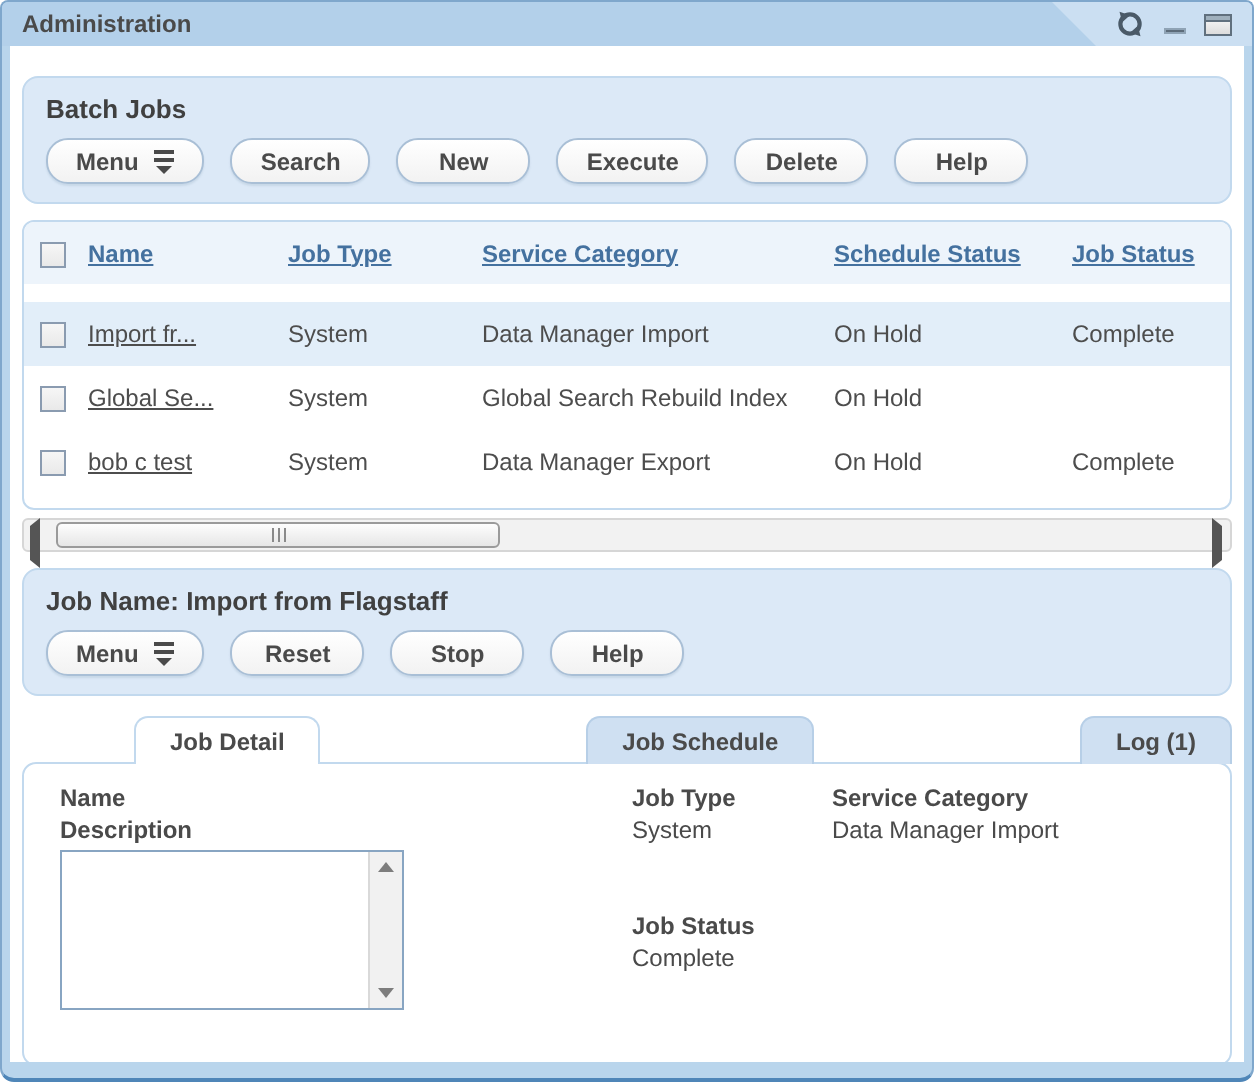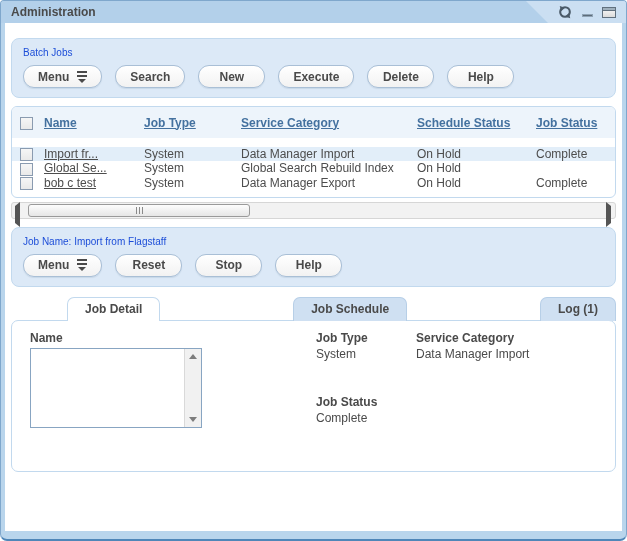--- a/index.html
+++ b/index.html
@@ -33,21 +33,21 @@
     position:absolute; left:4px; right:4px; top:22px; height:508px;
     background:#fff; overflow:hidden;
   }
 
   
   .panel-blue {
     margin:0 6px; background:#dce9f7; border:1px solid #c2d9ee;
     border-radius:8px; padding:8px 11px 9px 11px;
   }
   .panel-blue.first { margin-top:15px; }
-  .panel-title { font-size:10px; font-weight:normal; color:#1d4ed8; }
+  .panel-title { font-size:13px; font-weight:bold; color:#404040; }
   .toolbar { display:flex; gap:13px; margin-top:7px; }
   .btn {
     min-width:67px; height:23px; padding:0 14px;
     display:inline-flex; align-items:center; justify-content:center;
     background:linear-gradient(#ffffff,#f2f2f2);
     border:1px solid #a9bfd6; border-radius:11px;
     font-size:12px; font-weight:bold; color:#4a4a4a; cursor:pointer;
     box-shadow:0 1px 1px rgba(90,120,150,.15);
   }
   .menu-icon { display:inline-block; margin-left:8px; }
@@ -59,21 +59,21 @@
   .table-panel {
     margin:8px 6px 0 6px; background:#fff; border:1px solid #c2d9ee;
     border-radius:6px; overflow:hidden; padding-bottom:7px;
   }
   table { width:100%; border-collapse:collapse; table-layout:fixed; font-size:12px; color:#4d4d4d; }
   col.c-check { width:30px; } col.c-name { width:100px; } col.c-type { width:97px; }
   col.c-cat { width:176px; } col.c-sched { width:119px; } col.c-stat { width:auto; }
   thead th { background:#edf4fb; height:31px; text-align:left; vertical-align:middle; padding:0 2px; }
   thead th a { color:#44719f; font-weight:bold; text-decoration:underline; cursor:pointer; }
   tr.spacer td { height:9px; background:#fff; }
-  tbody td { height:14px; vertical-align:middle; padding:0 2px; }
+  tbody td { height:32px; vertical-align:middle; padding:0 2px; }
   tr.row-selected td { background:#e2eef9; }
   .name-link { color:#4d4d4d; text-decoration:underline; cursor:pointer; }
   .chk {
     display:inline-block; width:13px; height:13px; margin-left:6px; vertical-align:middle;
     background:linear-gradient(#f6f6f6,#e9e9e9); border:1px solid #8a9bb0; cursor:pointer;
   }
 
   
   .hscroll {
     margin:4px 6px 0 6px; height:17px; position:relative;
@@ -253,20 +253,21 @@
 
     <div class="tabs">
       <div class="tab active">Job Detail</div>
       <div class="tab">Job Schedule</div>
       <div class="tab">Log (1)</div>
     </div>
 
     <div class="form-panel">
       <div class="fcol1">
         <div class="flabel">Name</div>
+        <div class="flabel">Description</div>
         <div class="desc-box">
           <textarea style=""></textarea>
           <div class="vscroll">
             <span class="vs-up"></span>
             <span class="vs-down"></span>
           </div>
         </div>
       </div>
       <div class="fcol2">
         <div class="flabel">Job Type</div>

